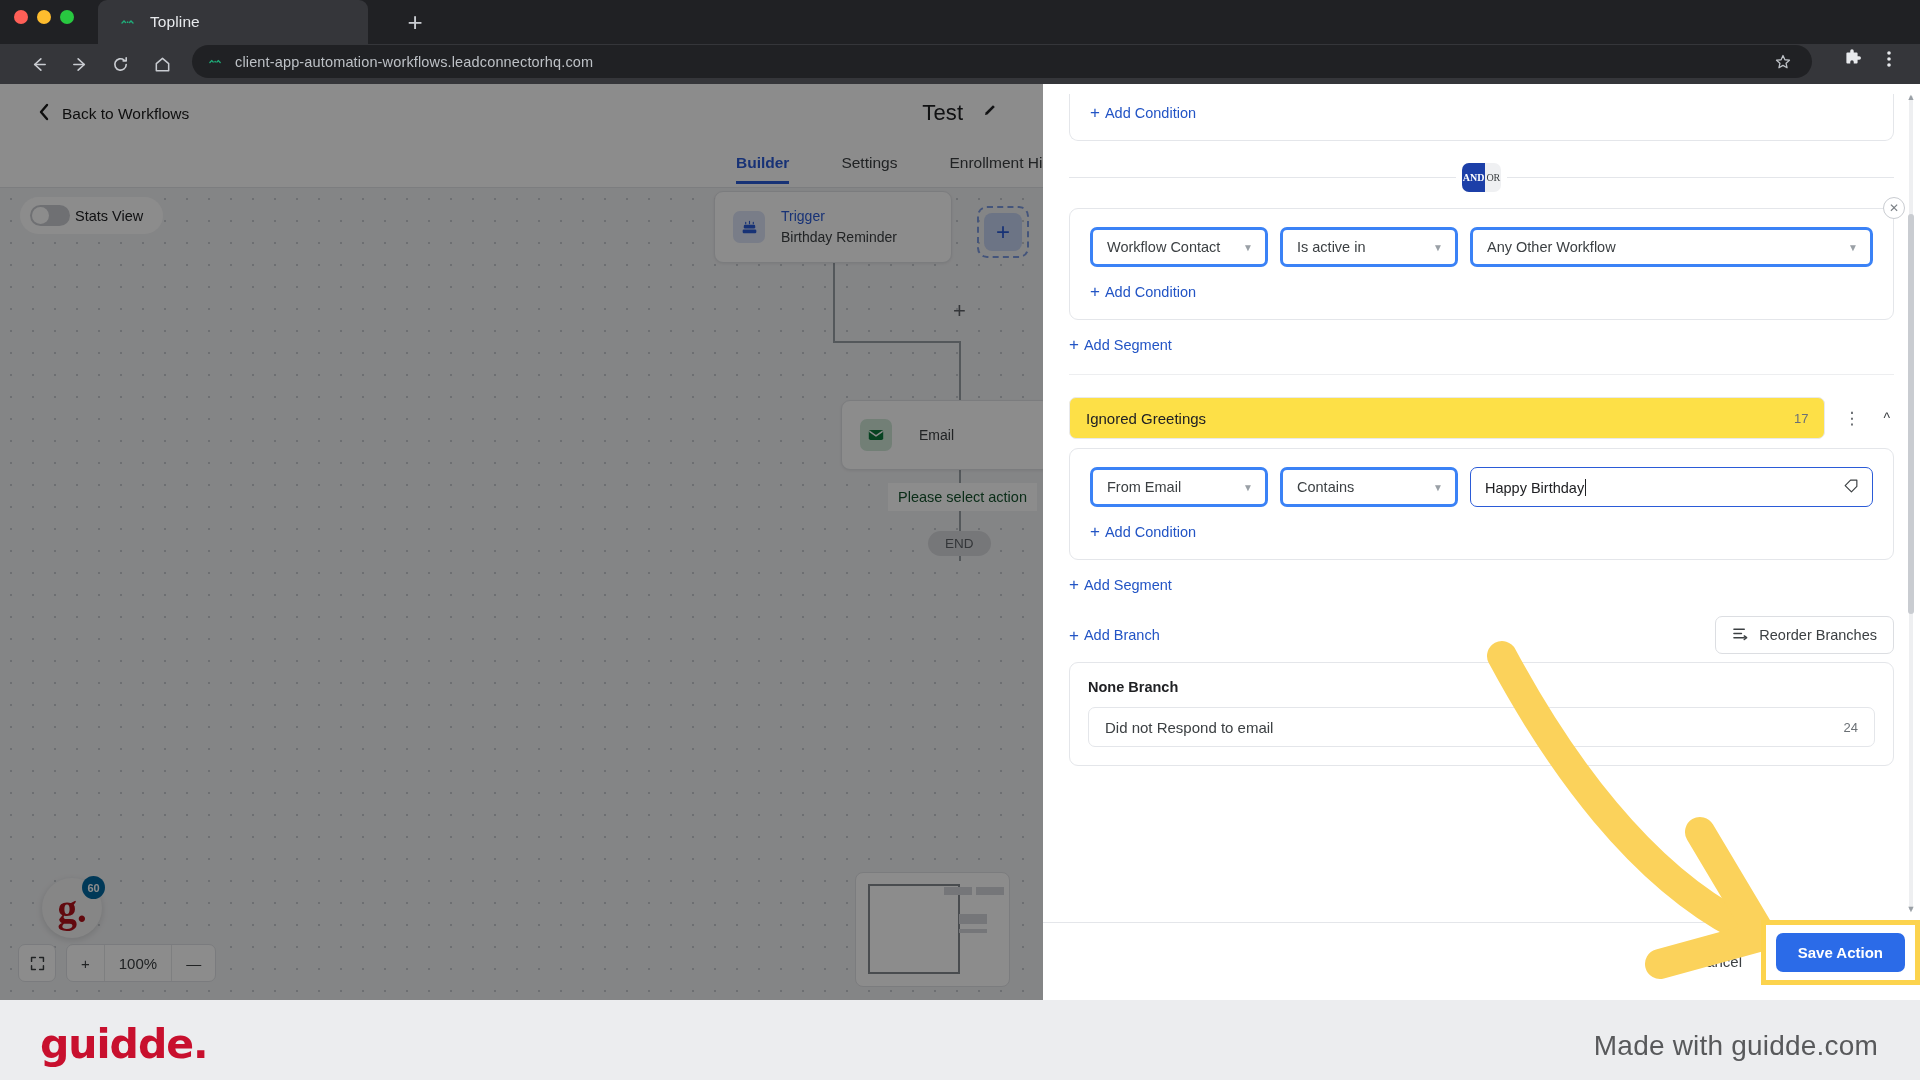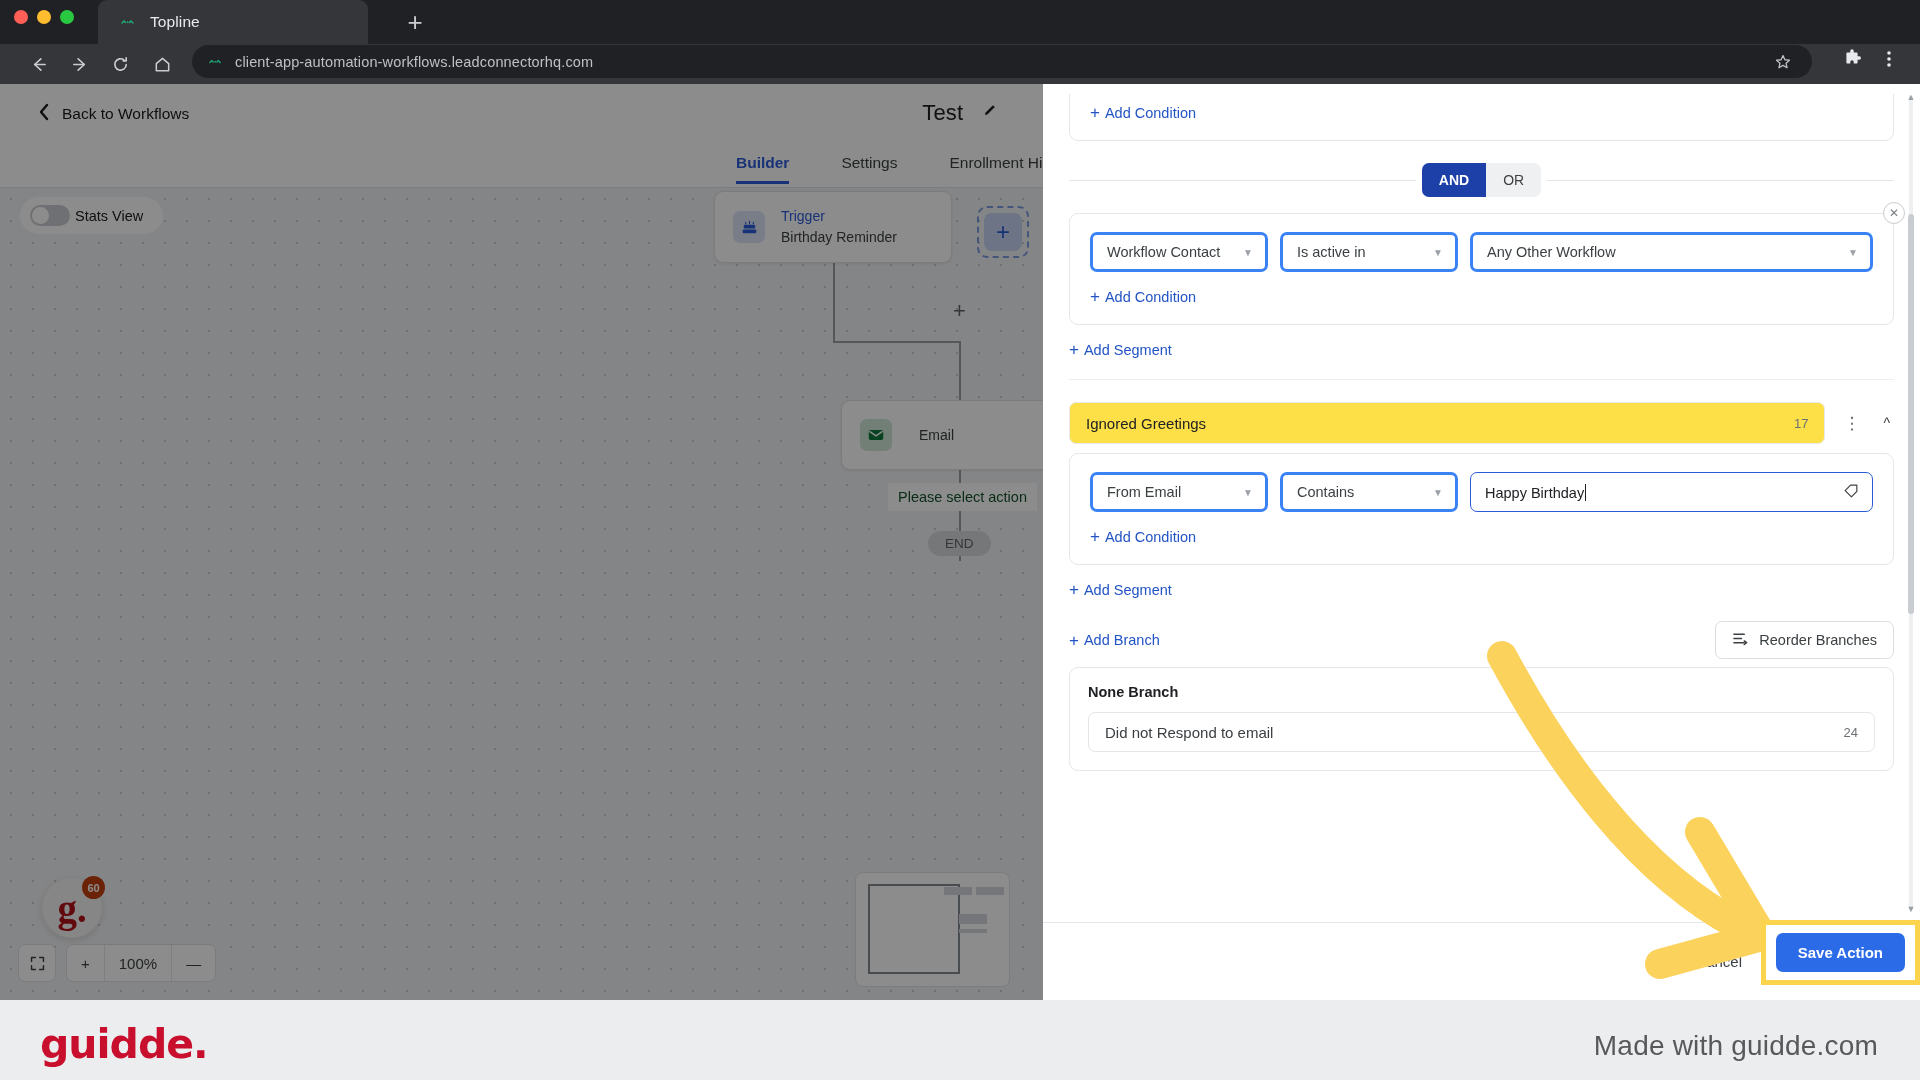--- a/index.html
+++ b/index.html
@@ -137,21 +137,21 @@
   .zgroup > div { display:flex; align-items:center; justify-content:center; padding:0 14px; color:#3C4043; font-size:15px; border-right:1px solid #E5E7EA; }
   .zgroup > div:last-child { border-right:none; }
   .guidde-circle {
     position:absolute; left:42px; bottom:62px; width:60px; height:60px; border-radius:50%;
     background:#F4F4F5; display:flex; align-items:center; justify-content:center;
     box-shadow:0 2px 7px rgba(0,0,0,.13);
   }
   .guidde-g { color:#B3121A; font-size:39px; font-weight:700; font-family:"Liberation Serif", serif; line-height:1; }
   .guidde-60 {
     position:absolute; right:-3px; top:-2px; width:23px; height:23px; border-radius:50%;
-    background:#c2410c; color:#fff; font-size:11px; font-weight:700;
+    background:#0369a1; color:#fff; font-size:11px; font-weight:700;
     display:flex; align-items:center; justify-content:center;
   }
 
   
   .minimap {
     position:absolute; left:855px; bottom:13px; width:155px; height:115px;
     background:#FFFFFF; border:1px solid #E0E2E6; border-radius:8px;
   }
   .minimap .vp { position:absolute; left:12px; top:11px; width:92px; height:90px; border:2px solid #858A91; }
   .mm-blk { position:absolute; background:#D6D8DC; }
@@ -173,21 +173,21 @@
   .sb-arrow { position:absolute; left:0; width:10px; height:10px; color:#9AA0A6; font-size:9px; text-align:center; }
 
   .seg-box { border:1px solid #E4E6EA; border-radius:9px; padding:18px 20px; }
   .seg-box.topcut { border-top:none; border-radius:0 0 9px 9px; padding-top:0; }
   .link-blue { color:#2254C5; font-size:14.5px; font-weight:500; display:inline-flex; align-items:center; gap:5px; }
   .link-blue .pl { font-size:17px; font-weight:400; line-height:1; }
 
   .andor-row { display:flex; align-items:center; margin:22px 0 16px; }
   .andor-line { flex:1; height:1px; background:#E4E6EA; }
   .andor-group { display:flex; background:#EFF0F2; border-radius:7px; overflow:hidden; margin:0 6px; }
-  .andor-btn { padding:9px 17px; font-size:14px; color:#3C4043; }
+  .andor-btn { padding:9px 1px; font-size:10px; color:#3C4043;font-family:Liberation Serif, serif; }
   .andor-btn.on { background:#1C3FA8; color:#fff; font-weight:600; }
 
   .cond-box { position:relative; border:1px solid #E4E6EA; border-radius:9px; padding:18px 20px; }
   .close-x {
     position:absolute; right:-12px; top:-12px; width:22px; height:22px; border-radius:50%;
     background:#fff; border:1px solid #C9CCD1; color:#7B8086; font-size:12px;
     display:flex; align-items:center; justify-content:center;
   }
   .cond-row { display:flex; gap:12px; align-items:center; margin-bottom:16px; }
   .sel {

